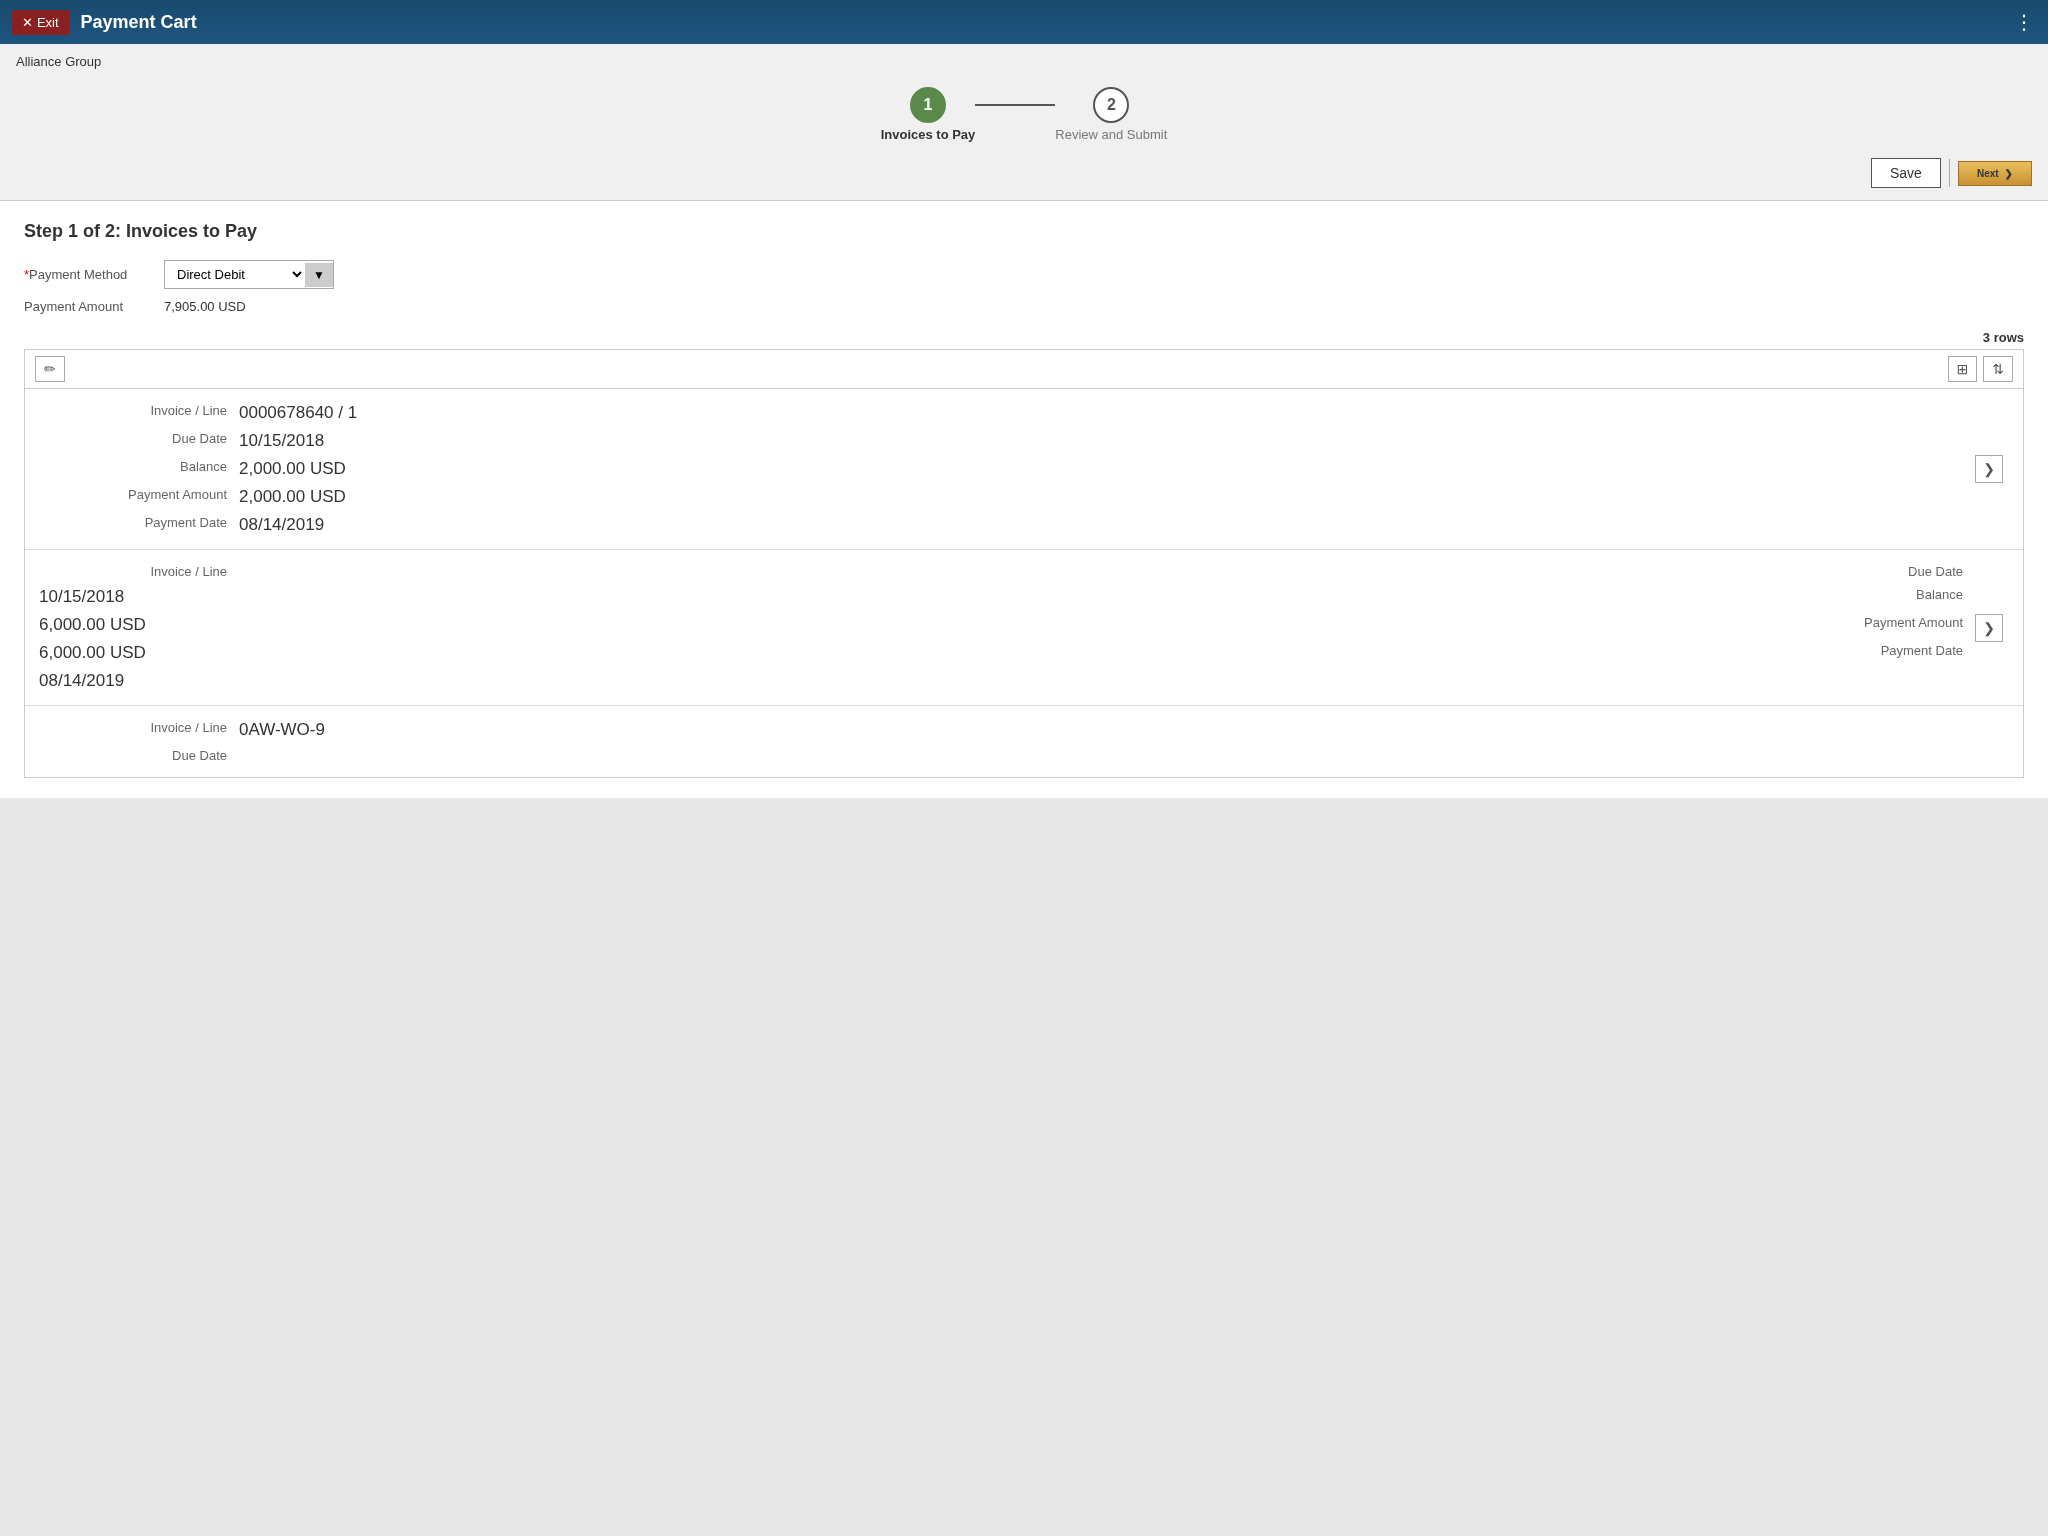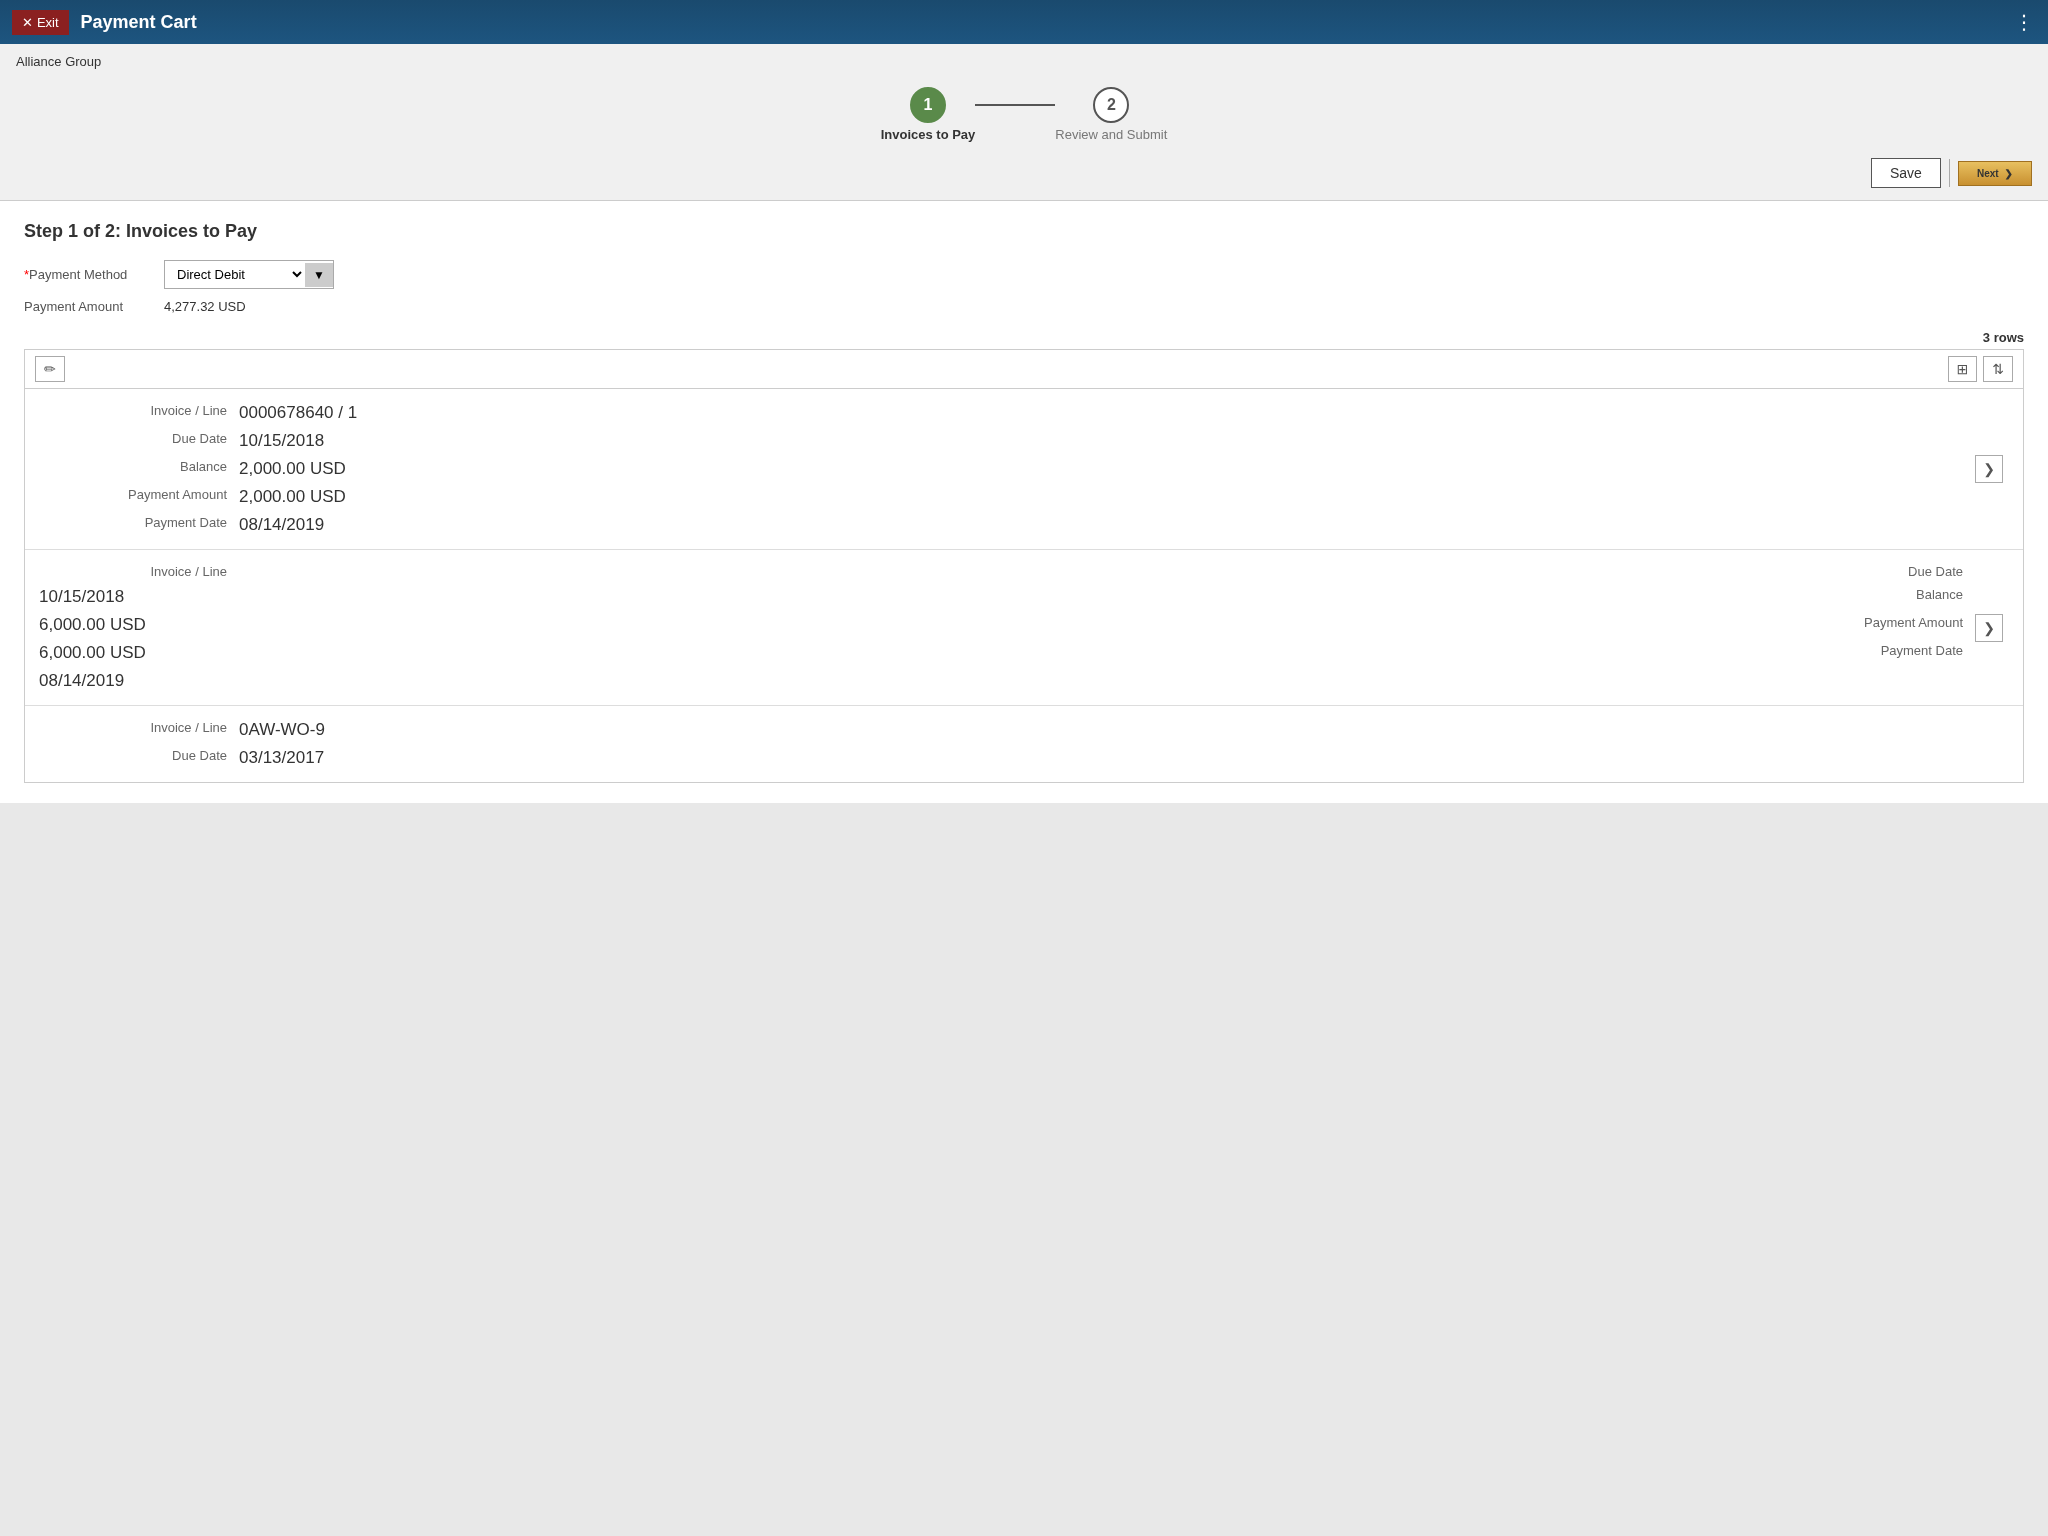--- a/index.html
+++ b/index.html
@@ -314,21 +314,21 @@
     <div class="payment-method-select">
       <select>
         <option>Direct Debit</option>
       </select>
       <button class="dropdown-btn">▼</button>
     </div>
   </div>
 
   <div class="payment-amount-row">
     <span class="payment-amount-label">Payment Amount</span>
-    <span class="payment-amount-value">4,277.32 USD</span>
+    <span class="payment-amount-value">7,905.00 USD</span>
   </div>
 
   <div class="rows-count">3 rows</div>
 
   <div class="table-container">
 
     <div class="table-toolbar">
       <button class="edit-btn">
         <span>✏</span>
       </button>
@@ -384,19 +384,18 @@
         <button class="chevron-btn">❯</button>
       </div>
     </div>
 
     <div class="invoice-row">
       <div class="invoice-data">
         <span class="invoice-field-label">Invoice / Line</span>
         <span class="invoice-field-value">0AW-WO-9</span>
 
         <span class="invoice-field-label">Due Date</span>
-        <span class="invoice-field-value">03/13/2017</span>
       </div>
       <div class="chevron-col">
       </div>
     </div>
   </div>
 </div>
 
 </body></html>

